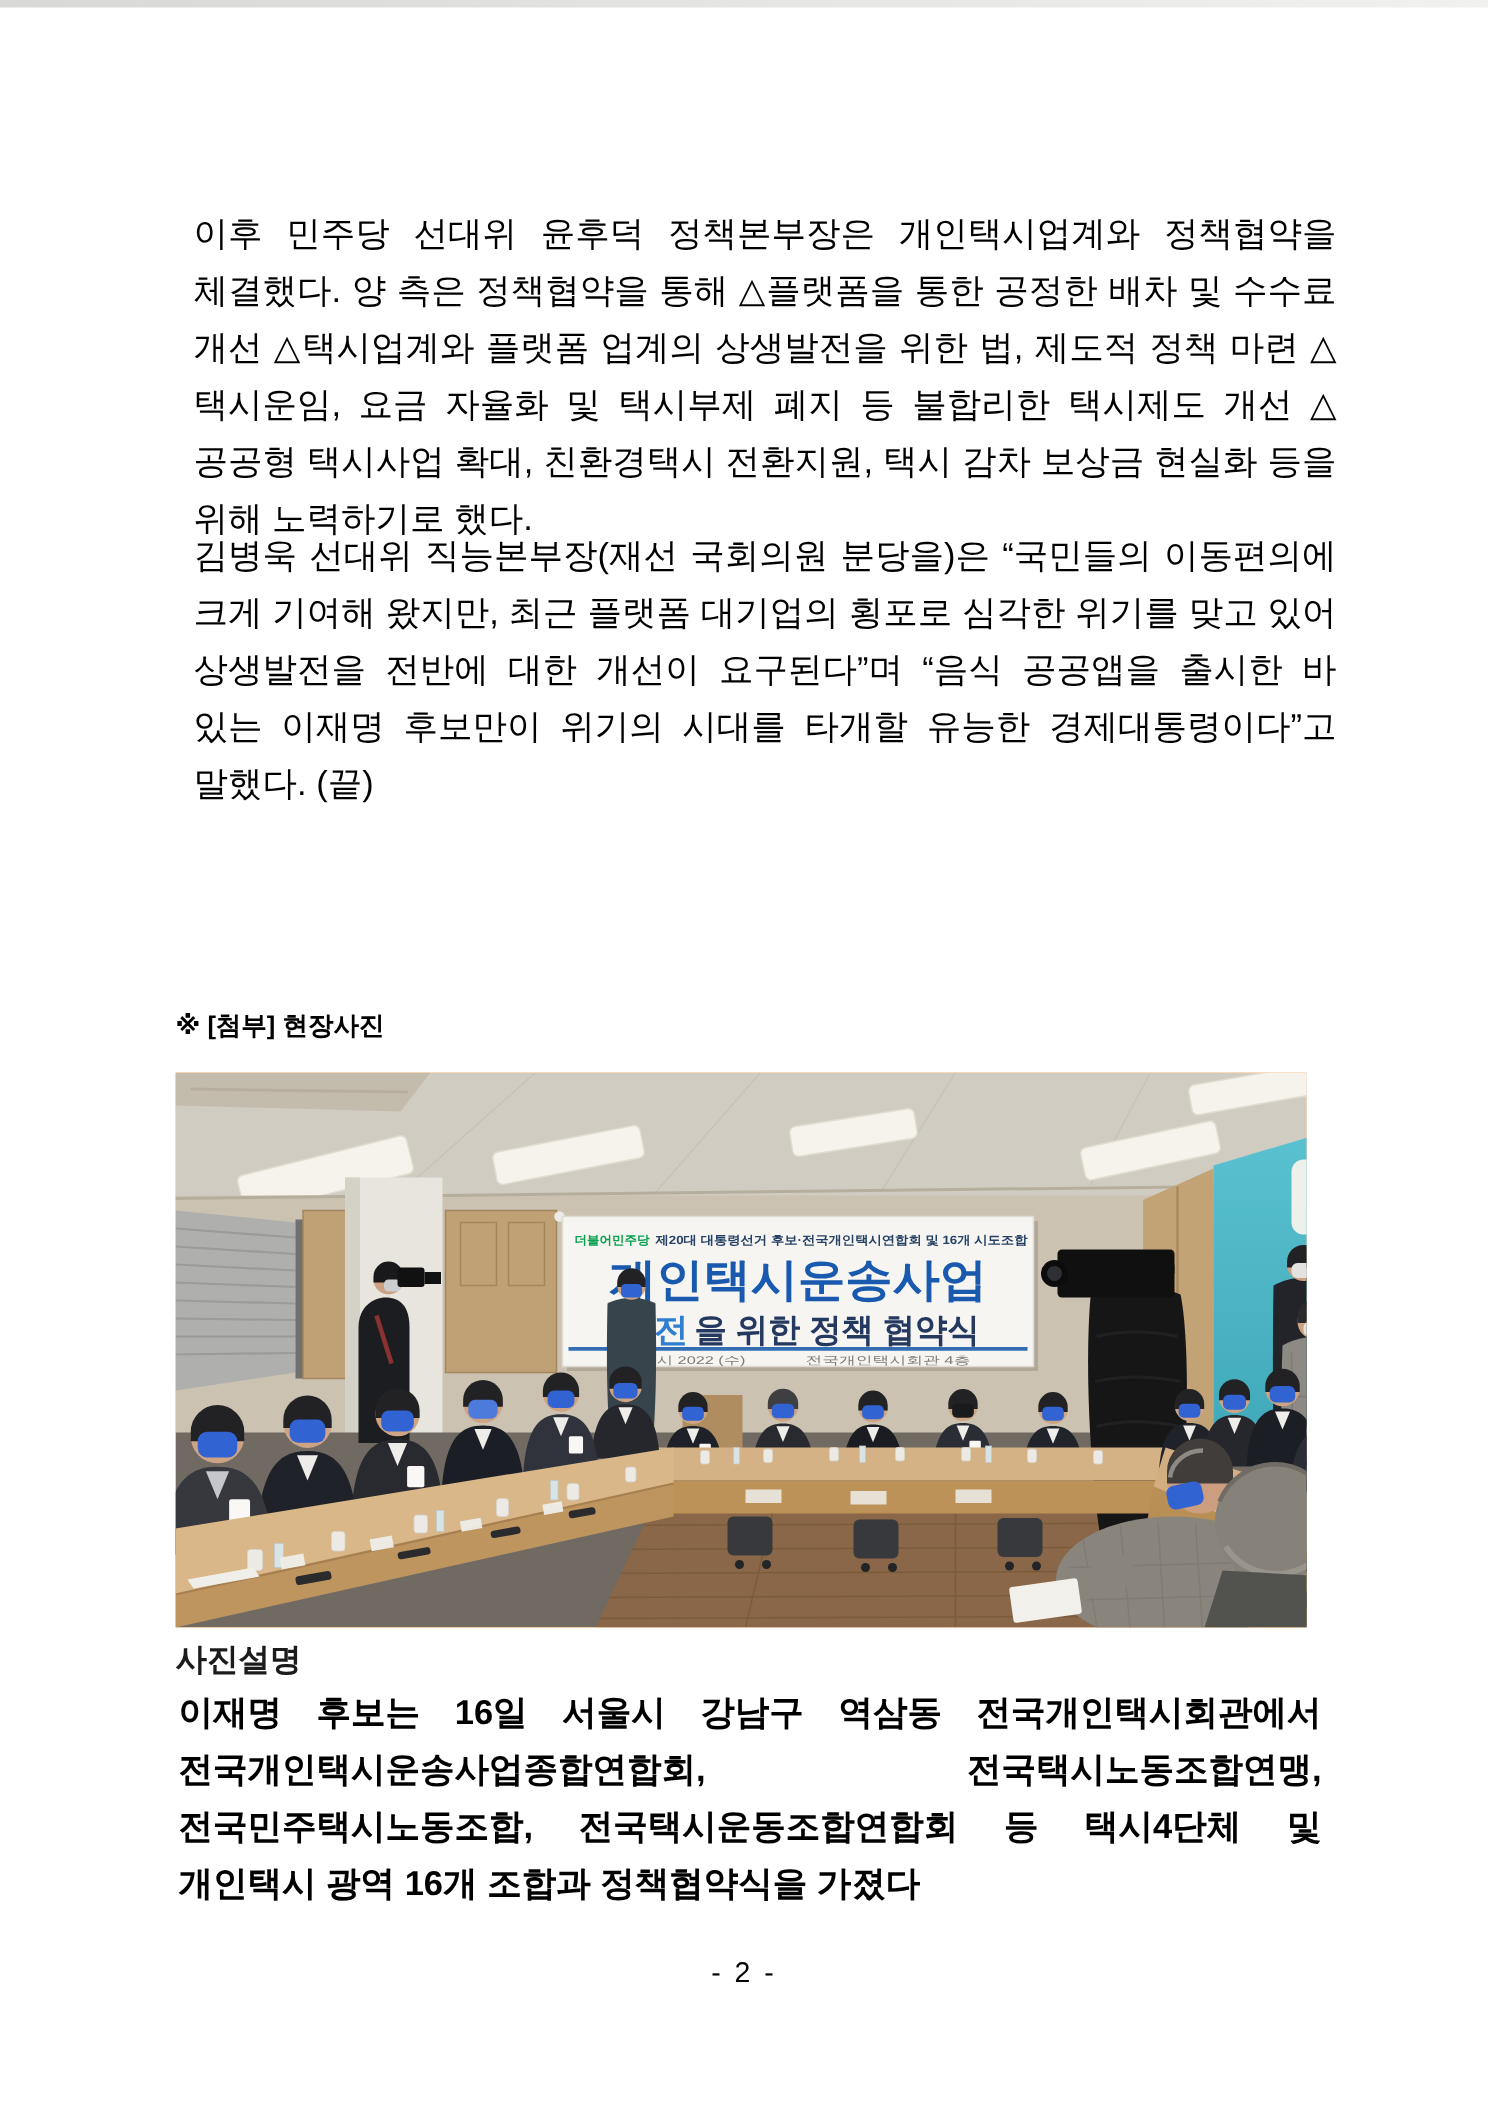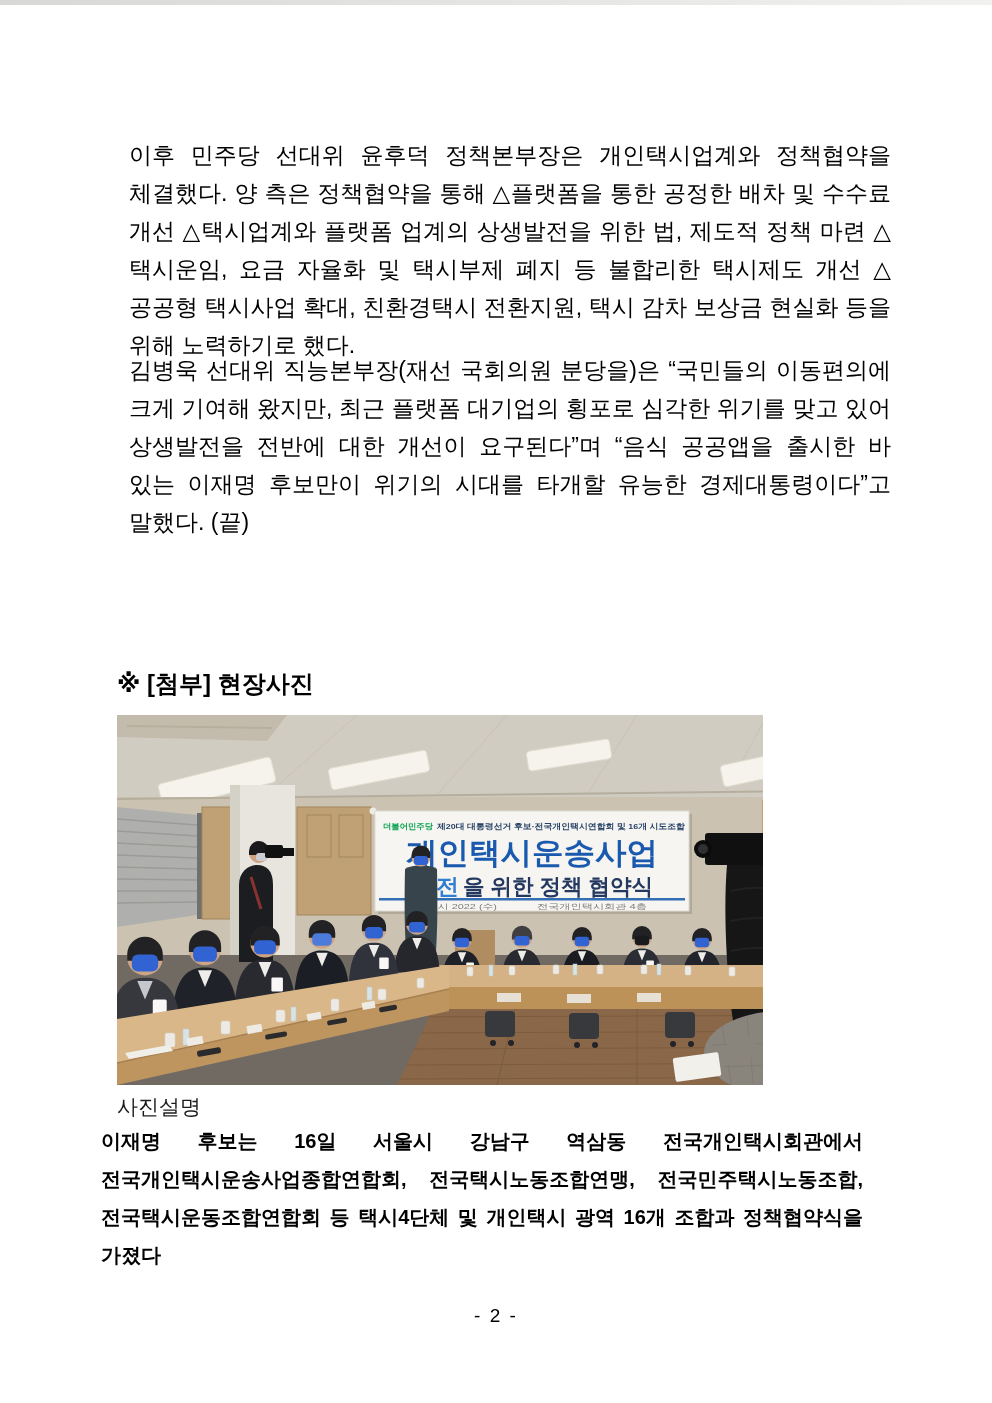--- a/index.html
+++ b/index.html
@@ -6,28 +6,28 @@
   body{width:992px;height:1403px;position:relative;overflow:hidden;
        font-family:"Liberation Sans","DejaVu Sans",sans-serif;color:#000;}
   .top-strip{position:absolute;left:0;top:0;width:992px;height:5px;
        background:linear-gradient(to right,#d8d8d6,#f1f1ef);}
   .body-text{position:absolute;left:117px;width:762px;margin:12px;
        font-size:23px;line-height:38px;font-weight:400;
        text-align:justify;text-align-last:left;word-break:keep-all;}
   .para1{top:124px;}
   .para2{top:339px;}
   .attach-heading{position:absolute;left:117px;top:669px;margin:0;
-       font-size:24px;line-height:30px;font-weight:700;}
-  .photo{position:absolute;left:117px;top:715px;width:646px;height:370px;margin:0;
+       font-size:17px;line-height:30px;font-weight:700;}
+  .photo{position:absolute;left:117px;top:715px;width:754px;height:370px;margin:0;
        background:#fdba74;overflow:hidden;}
   .photo svg{display:block;}
   .caption-label{position:absolute;left:117px;top:1094px;width:762px;
-       font-size:21px;line-height:26px;font-weight:400;color:#1b1b1b;}
-  .caption-text{position:absolute;left:101px;top:1122px;width:762px;margin:0;
-       font-size:20px;line-height:38px;font-weight:700;
+       font-size:21px;line-height:26px;font-weight:700;color:#1b1b1b;}
+  .caption-text{position:absolute;left:119px;top:1122px;width:762px;margin:0;
+       font-size:23px;line-height:38px;font-weight:700;
        text-align:justify;text-align-last:left;word-break:keep-all;}
   .page-number{position:absolute;left:0;top:1305px;width:992px;
        text-align:center;font-size:19px;letter-spacing:2px;}
 </style>
 </head>
 <body>
 
 <div class="top-strip"></div>
 
 <p class="body-text para1">이후 민주당 선대위 윤후덕 정책본부장은 개인택시업계와 정책협약을 체결했다. 양 측은 정책협약을 통해 △플랫폼을 통한 공정한 배차 및 수수료 개선 △택시업계와 플랫폼 업계의 상생발전을 위한 법, 제도적 정책 마련 △택시운임, 요금 자율화 및 택시부제 폐지 등 불합리한 택시제도 개선 △공공형 택시사업 확대, 친환경택시 전환지원, 택시 감차 보상금 현실화 등을 위해 노력하기로 했다.</p>

